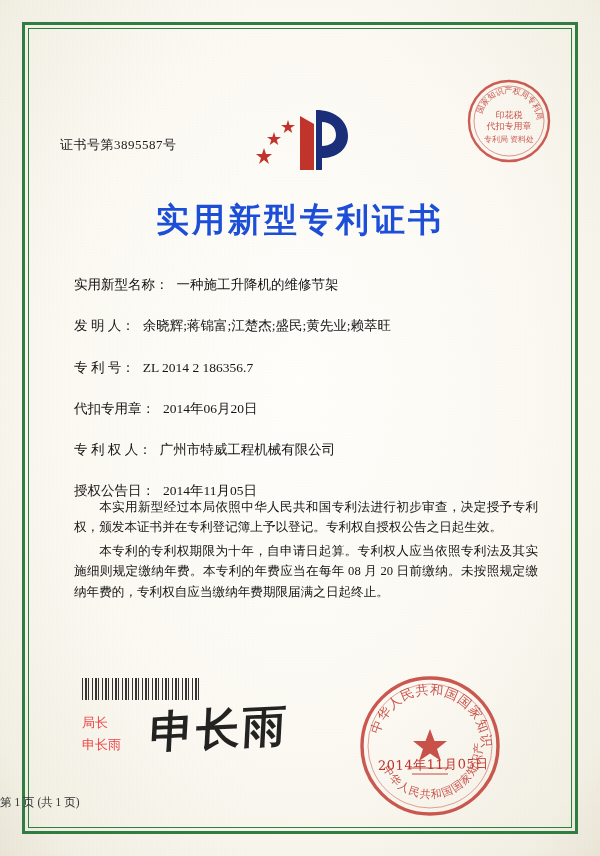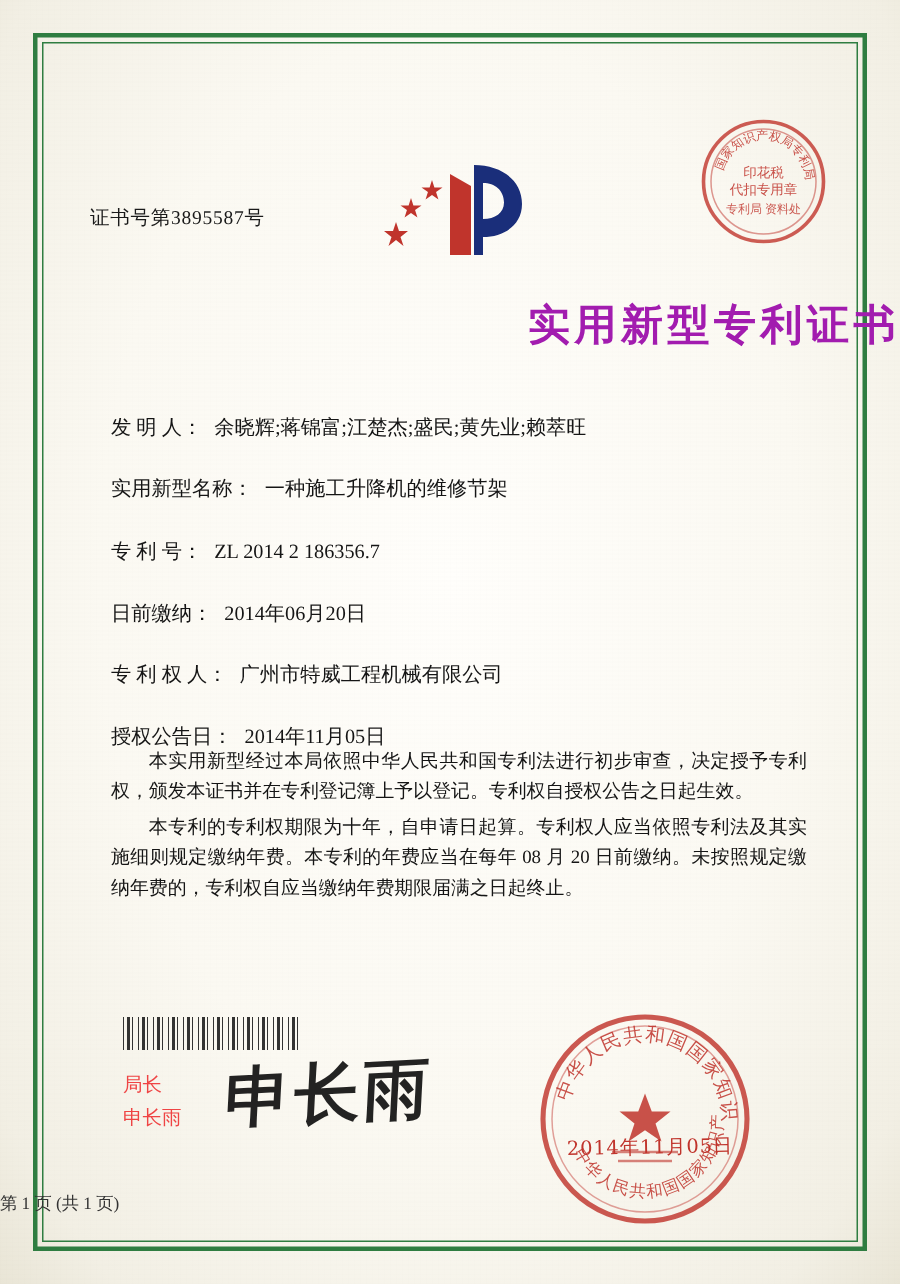--- a/index.html
+++ b/index.html
@@ -68,25 +68,25 @@
     width: 105px;
     height: 88px;
   }
 
   
   #title {
     position: absolute;
     left: 0;
     right: 0;
     top: 198px;
-    text-align: right;
-    font-size: 28px;
+    text-align: center;
+    font-size: 33px;
     font-weight: bold;
     letter-spacing: 3px;
-    color: #a21caf;
+    color: #1d4ed8;
     font-family: "DejaVu Serif", serif;
   }
 
   
   #fields {
     position: absolute;
     left: 74px;
     right: 56px;
     top: 275px;
   }
@@ -239,33 +239,33 @@
       <text x="43" y="40" text-anchor="middle" style="font-size:9px;fill:#c0342c" opacity=".85">印花税</text>
       <text x="43" y="51" text-anchor="middle" style="font-size:9px;fill:#c0342c" opacity=".85">代扣专用章</text>
       <text x="43" y="64" text-anchor="middle" style="font-size:8px;fill:#c0342c" opacity=".8">专利局 资料处</text>
     </svg>
   </div>
 
   <div id="title">实用新型专利证书</div>
 
   <div id="fields">
     <div class="field-row">
+      <span class="field-label">实用新型名称：</span>
+      <span class="field-value">一种施工升降机的维修节架</span>
+    </div>
+    <div class="field-row">
       <span class="field-label">发 明 人：</span>
       <span class="field-value">余晓辉;蒋锦富;江楚杰;盛民;黄先业;赖萃旺</span>
     </div>
     <div class="field-row">
-      <span class="field-label">实用新型名称：</span>
-      <span class="field-value">一种施工升降机的维修节架</span>
-    </div>
-    <div class="field-row">
       <span class="field-label">专 利 号：</span>
       <span class="field-value">ZL 2014 2 186356.7</span>
     </div>
     <div class="field-row">
-      <span class="field-label">日前缴纳：</span>
+      <span class="field-label">代扣专用章：</span>
       <span class="field-value">2014年06月20日</span>
     </div>
     <div class="field-row">
       <span class="field-label">专 利 权 人：</span>
       <span class="field-value">广州市特威工程机械有限公司</span>
     </div>
     <div class="field-row">
       <span class="field-label">授权公告日：</span>
       <span class="field-value">2014年11月05日</span>
     </div>

